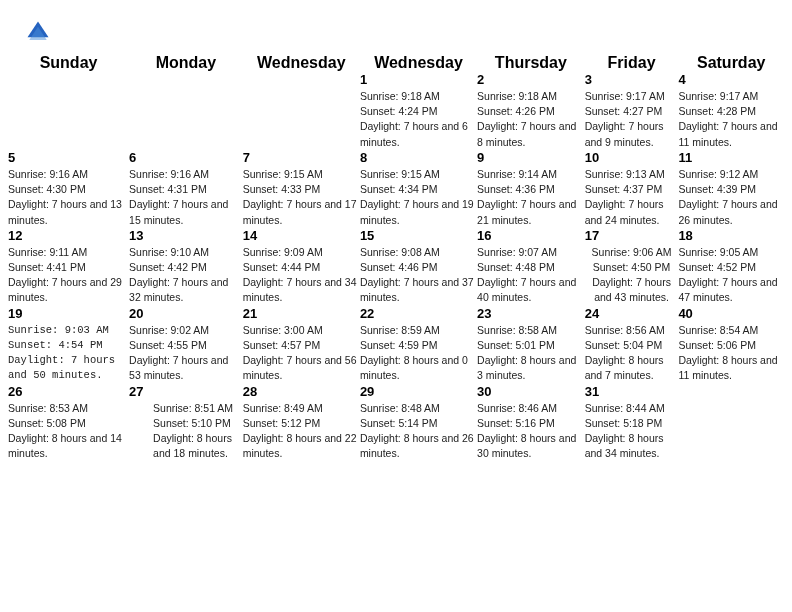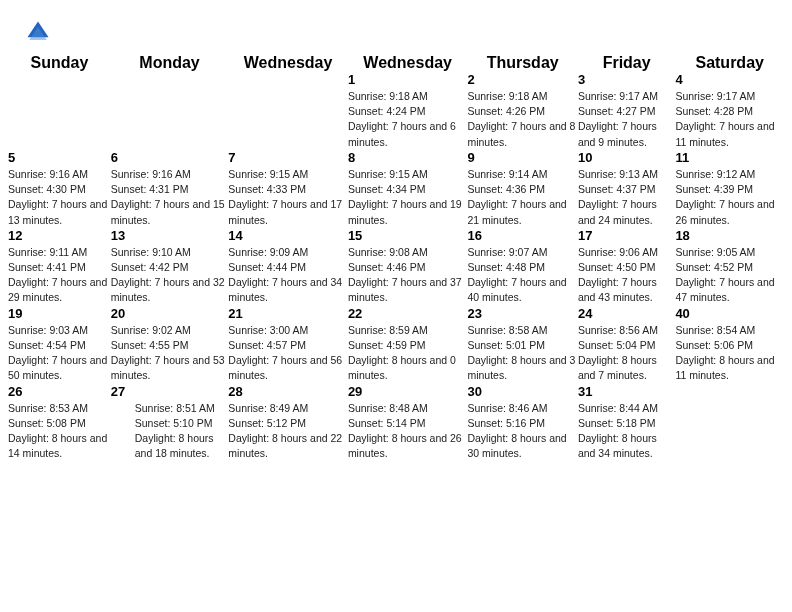--- a/index.html
+++ b/index.html
@@ -202,35 +202,35 @@
 Daylight: 7 hours and 37 minutes.</div>
           </td>
           <td>
             <div class="day-num">16</div>
             <div class="day-info" style="white-space: pre-line;">Sunrise: 9:07 AM
 Sunset: 4:48 PM
 Daylight: 7 hours and 40 minutes.</div>
           </td>
           <td>
             <div class="day-num">17</div>
-            <div class="day-info" style="white-space: pre-line;">Sunrise: 9:06 AM
+            <div class="day-info" style="white-space: pre-line; text-align: center;">Sunrise: 9:06 AM
 Sunset: 4:50 PM
 Daylight: 7 hours and 43 minutes.</div>
           </td>
           <td>
             <div class="day-num">18</div>
             <div class="day-info" style="white-space: pre-line;">Sunrise: 9:05 AM
 Sunset: 4:52 PM
 Daylight: 7 hours and 47 minutes.</div>
           </td>
         </tr>
         <tr>
           <td>
             <div class="day-num">19</div>
-            <div class="day-info" style="white-space: pre-line;">Sunrise: 9:03 AM
+            <div class="day-info" style="white-space: pre-line; font-family: Liberation Mono, monospace;">Sunrise: 9:03 AM
 Sunset: 4:54 PM
 Daylight: 7 hours and 50 minutes.</div>
           </td>
           <td>
             <div class="day-num">20</div>
             <div class="day-info" style="white-space: pre-line;">Sunrise: 9:02 AM
 Sunset: 4:55 PM
 Daylight: 7 hours and 53 minutes.</div>
           </td>
           <td>

